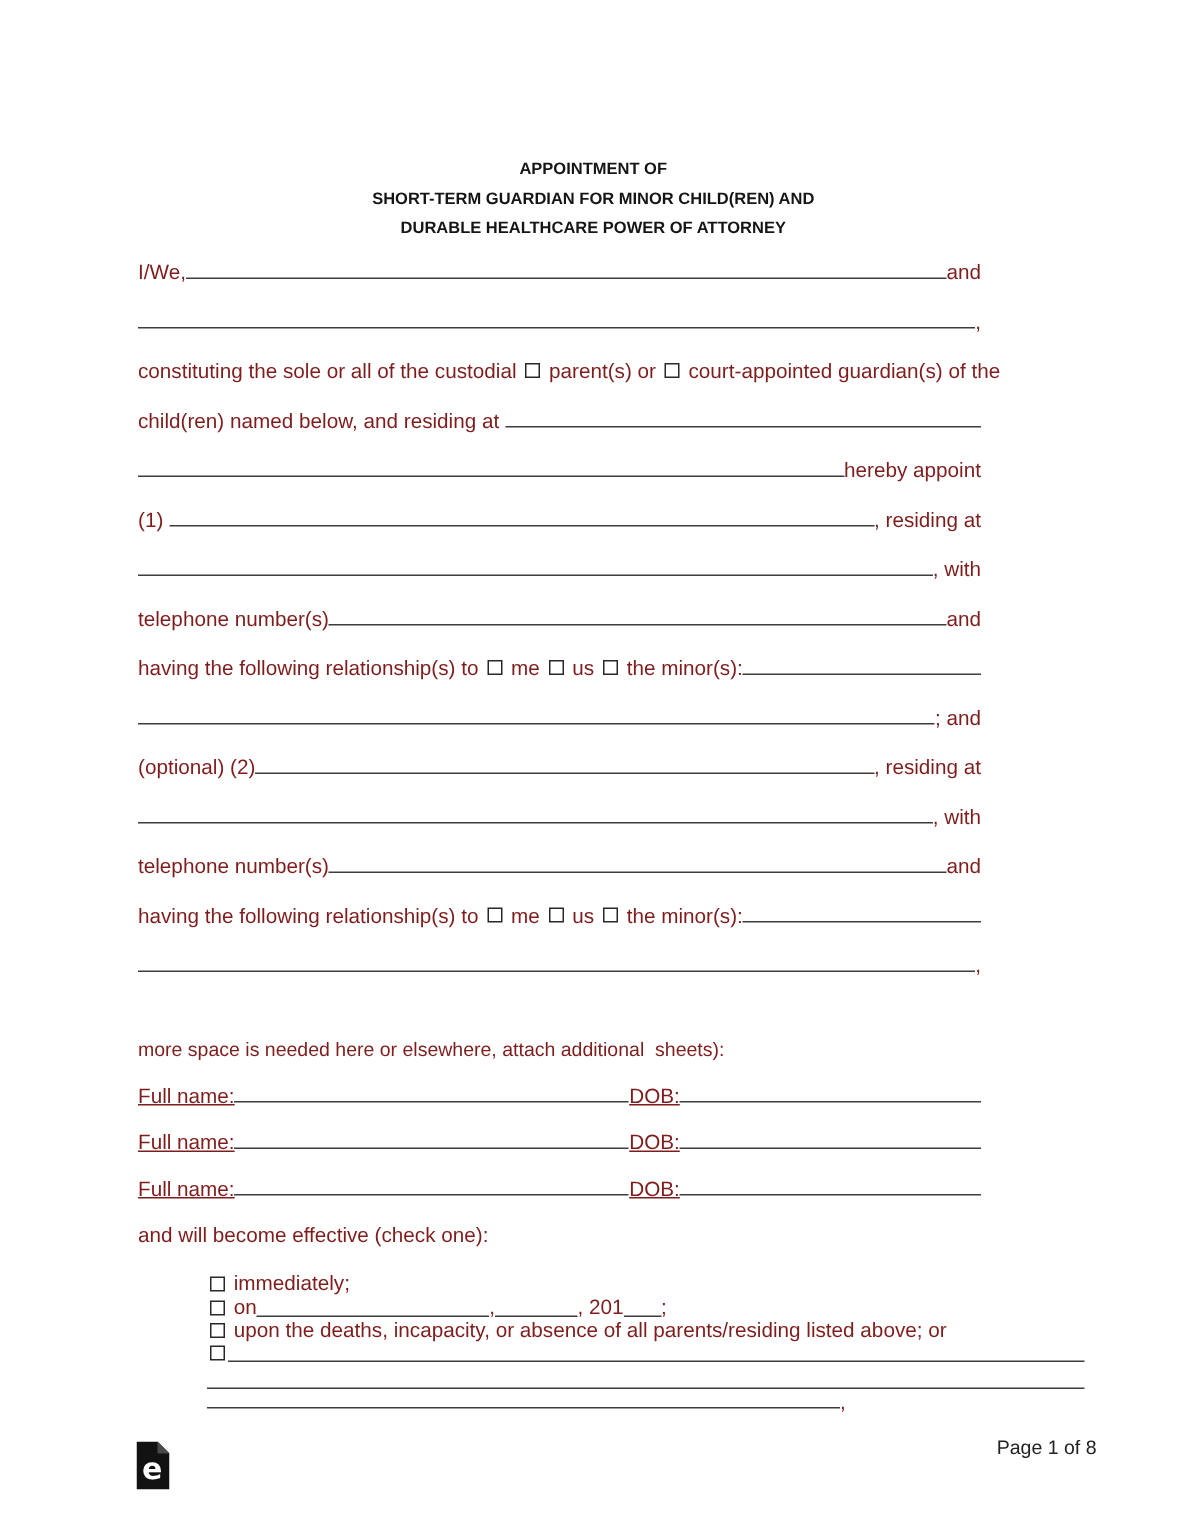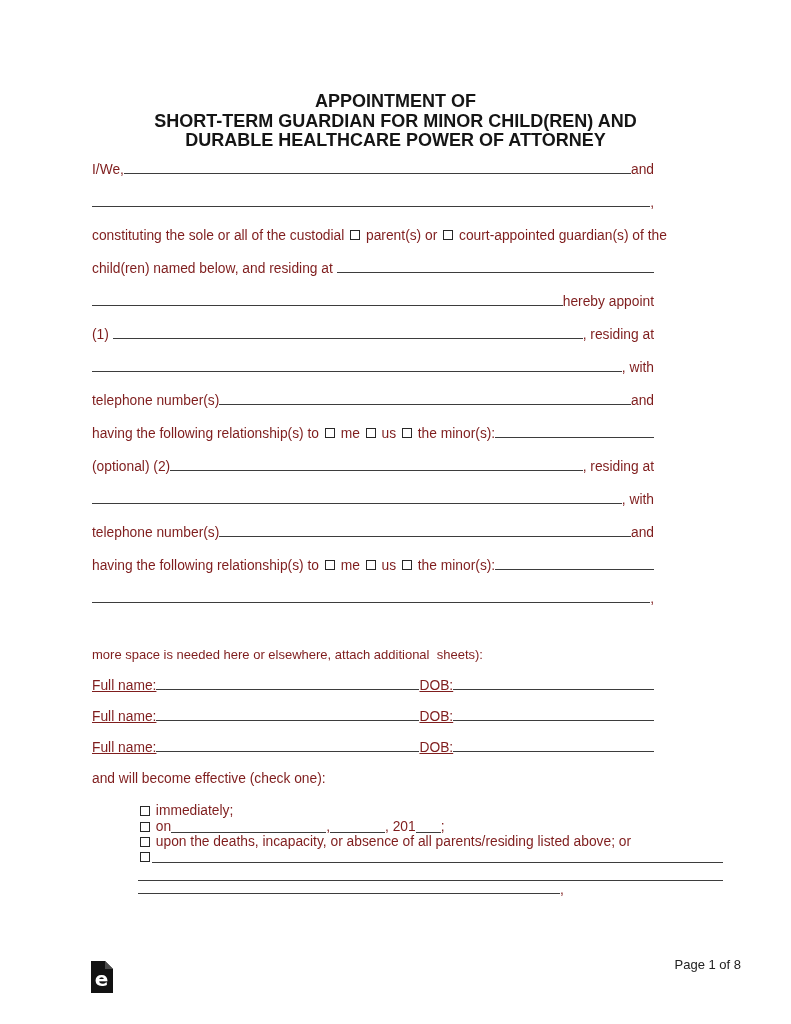--- a/index.html
+++ b/index.html
@@ -9,23 +9,24 @@
     width:791px; height:1024px;
     background:#ffffff;
     font-family:"Liberation Sans","DejaVu Sans",sans-serif;
     color:#1e1e1e;
     overflow:hidden;
   }
   .doc-title {
     padding-top:92px;
     text-align:center;
     font-weight:700;
-    font-size:18px;
+    font-size:11px;
     line-height:19.5px;
     color:#151515;
+    margin-top:12px;
   }
   .form-body {
     margin:11px 0 0 92px;
     width:562px;
   }
   .fline {
     display:flex;
     align-items:baseline;
     font-size:13.8px;
     line-height:16px;
@@ -55,21 +56,21 @@
   .wide  { width:585px; }
   .uline { margin:6px 0 0 46px; }
   .uline2{ margin-top:1px; }
   .footer-logo {
     position:absolute;
     left:91px; top:961px;
     width:22px; height:32px;
   }
   .page-number {
     position:absolute;
-    top:957px; right:50px;
+    top:957px; right:60px;
     font-size:13px;
     color:#222222;
   }
 </style>
 </head>
 <body>
 
 <div class="page">
 
   <div class="doc-title">
@@ -121,20 +122,24 @@
         <span class="txt">having the following relationship(s) to </span>
         <span class="cbx"></span>
         <span class="txt"> me </span>
         <span class="cbx"></span>
         <span class="txt"> us </span>
         <span class="cbx"></span>
         <span class="txt"> the minor(s):</span>
         <span class="blank" style="flex: 1 1 0px;"></span>
       </div>
       <div class="fline">
+        <span class="blank" style="flex: 1 1 0px;"></span>
+        <span class="txt">; and</span>
+      </div>
+      <div class="fline">
         <span class="txt">(optional) (2)</span>
         <span class="blank" style="flex: 1 1 0px;"></span>
         <span class="txt">, residing at</span>
       </div>
       <div class="fline">
         <span class="blank" style="flex: 1 1 0px;"></span>
         <span class="txt">, with</span>
       </div>
       <div class="fline">
         <span class="txt">telephone number(s)</span>

